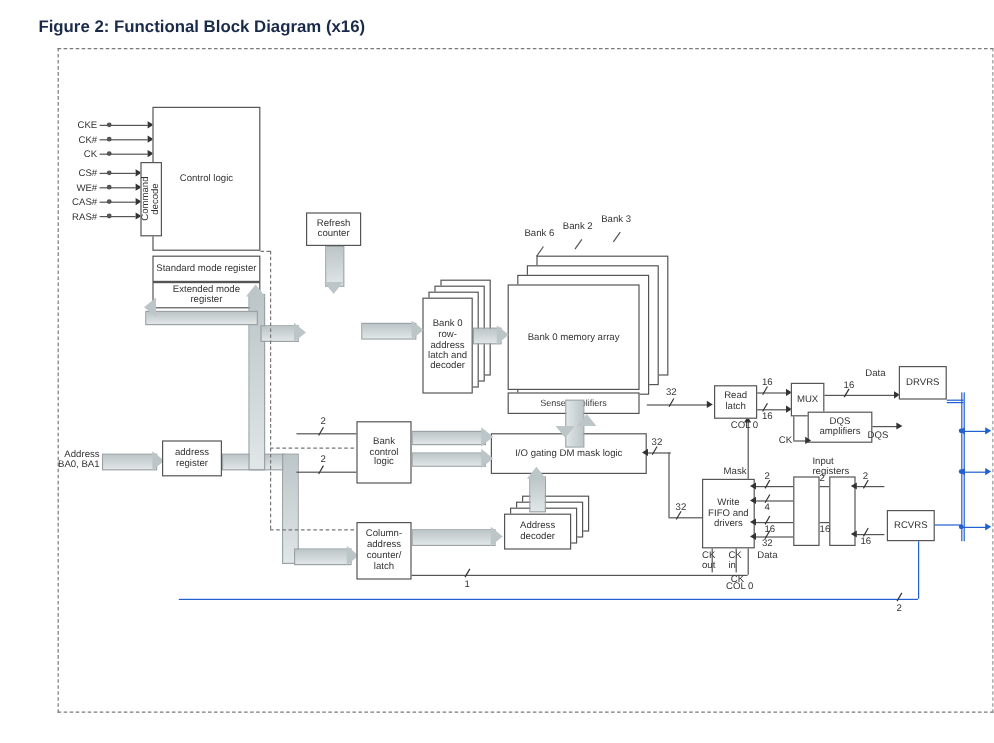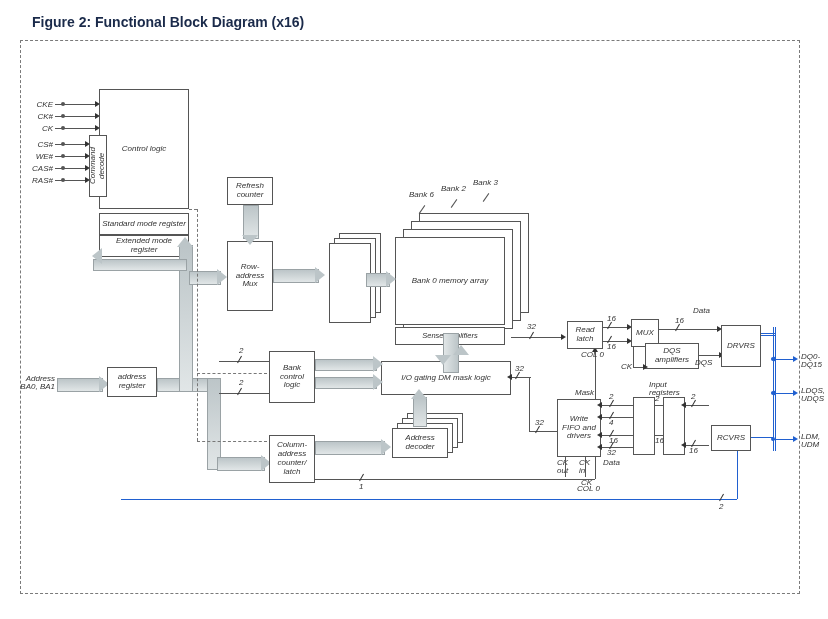--- a/index.html
+++ b/index.html
@@ -13,22 +13,21 @@
     font-size: 14px;
     font-weight: bold;
     margin: 4px 0 10px 22px;
     color: #1a2a4a;
   }
   .diagram {
     position: relative;
     width: 778px;
     height: 552px;
     border: 1.5px dashed #7a7a7a;
-    margin-left: 10px;
-    font-style: italic;
+    margin-left: 38px;
   }
   .blk {
     position: absolute;
     box-sizing: border-box;
     border: 1px solid #555;
     background: #fff;
     font-size: 8px;
     line-height: 1.1;
     display: flex;
     align-items: center;
@@ -144,23 +143,20 @@
 decode</span>
   </div>
   <div class="blk" style="left:78px; top:172px; width:90px; height:22px">Standard mode
 register</div>
   <div class="blk" style="left:78px; top:194px; width:90px; height:22px">Extended mode
 register</div>
 
   <div class="blk" style="left:206px; top:136px; width:46px; height:28px">Refresh
 counter</div>
 
-  <div class="blk" style="left:206px; top:200px; width:46px; height:70px">Row-
-address
-Mux</div>
 
   <div class="band" style="left:222px; top:164px; width:14px; height:32px"></div>
   <div class="tri-d" style="left:221px; top:194px"></div>
 
   <div class="lbl r" style="left:-18px; top:334px; width:52px">Address
 BA0, BA1</div>
   <div class="band" style="left:36px; top:337px; width:44px; height:12px"></div>
   <div class="tri-r" style="left:78px; top:335px"></div>
   <div class="blk" style="left:86px; top:326px; width:50px; height:30px">address
 register</div>
@@ -196,20 +192,26 @@
   <div class="hline" style="left:198px; top:320px; width:50px"></div>
     <div class="tick" style="left:218px; top:316px"></div>
   <div class="lbl" style="left:218px; top:306px">2</div>
   <div class="hline" style="left:198px; top:352px; width:50px"></div>
     <div class="tick" style="left:218px; top:348px"></div>
   <div class="lbl" style="left:218px; top:338px">2</div>
 
   <div class="stack" style="left:318px; top:192px; width:42px; height:80px"></div>
   <div class="stack" style="left:313px; top:197px; width:42px; height:80px"></div>
   <div class="stack" style="left:308px; top:202px; width:42px; height:80px"></div>
+  <div class="blk" style="left:303px; top:207px; width:42px; height:80px">Bank 0
+row-
+address
+latch
+and
+decoder</div>
 
   <div class="stack" style="left:398px; top:172px; width:110px; height:100px"></div>
   <div class="stack" style="left:390px; top:180px; width:110px; height:100px"></div>
   <div class="stack" style="left:382px; top:188px; width:110px; height:100px"></div>
   <div class="blk" style="left:374px; top:196px; width:110px; height:88px">Bank 0
 memory
 array</div>
 
   <div class="lbl" style="left:388px; top:150px">Bank 6</div>
   <div class="lbl" style="left:420px; top:144px">Bank 2</div>
@@ -285,21 +287,21 @@
   <div class="blk" style="left:624px; top:302px; width:54px; height:26px">DQS
 amplifiers</div>
   <div class="hline" style="left:678px; top:314px; width:22px"></div>
     <div class="ah-r" style="left:698px; top:311px"></div>
   <div class="lbl" style="left:674px; top:318px">DQS</div>
   <div class="vline" style="left:612px; top:306px; height:20px"></div>
   <div class="hline" style="left:612px; top:326px; width:12px"></div>
     <div class="ah-r" style="left:622px;top:323px"></div>
   <div class="lbl" style="left:600px; top:322px">CK</div>
 
-  <div class="blk" style="left:700px; top:284px; width:40px; height:42px">DRVRS</div>
+  <div class="blk" style="left:700px; top:264px; width:40px; height:28px">DRVRS</div>
 
   <div class="vline db" style="left:752px; top:286px; height:124px"></div>
   <div class="hline db" style="left:740px; top:292px; width:14px"></div>
   <div class="hline bl" style="left:752px; top:318px; width:22px"></div>
     <div class="ah-r bl" style="left:772px;top:315px"></div>
     <div class="ah-l bl" style="left:750px;top:315px"></div>
   <div class="hline bl" style="left:752px; top:352px; width:22px"></div>
     <div class="ah-r bl" style="left:772px;top:349px"></div>
     <div class="ah-l bl" style="left:750px;top:349px"></div>
   <div class="hline bl" style="left:752px; top:398px; width:22px"></div>

